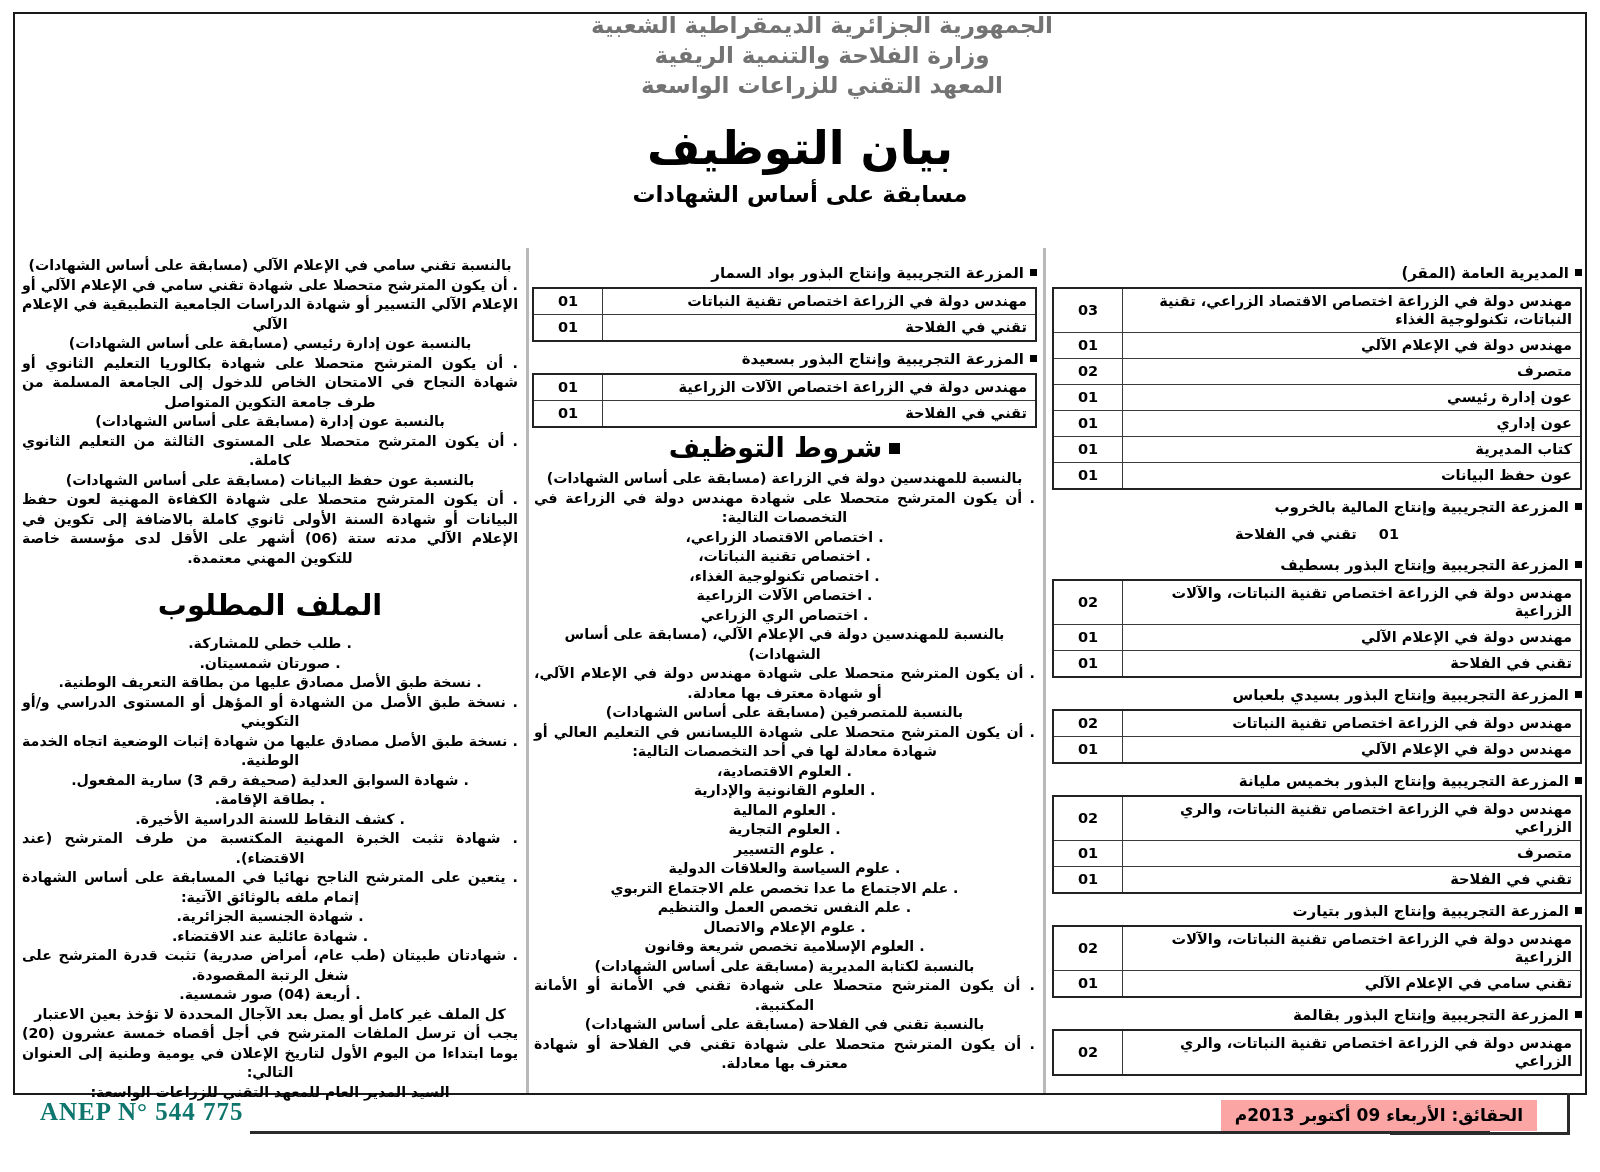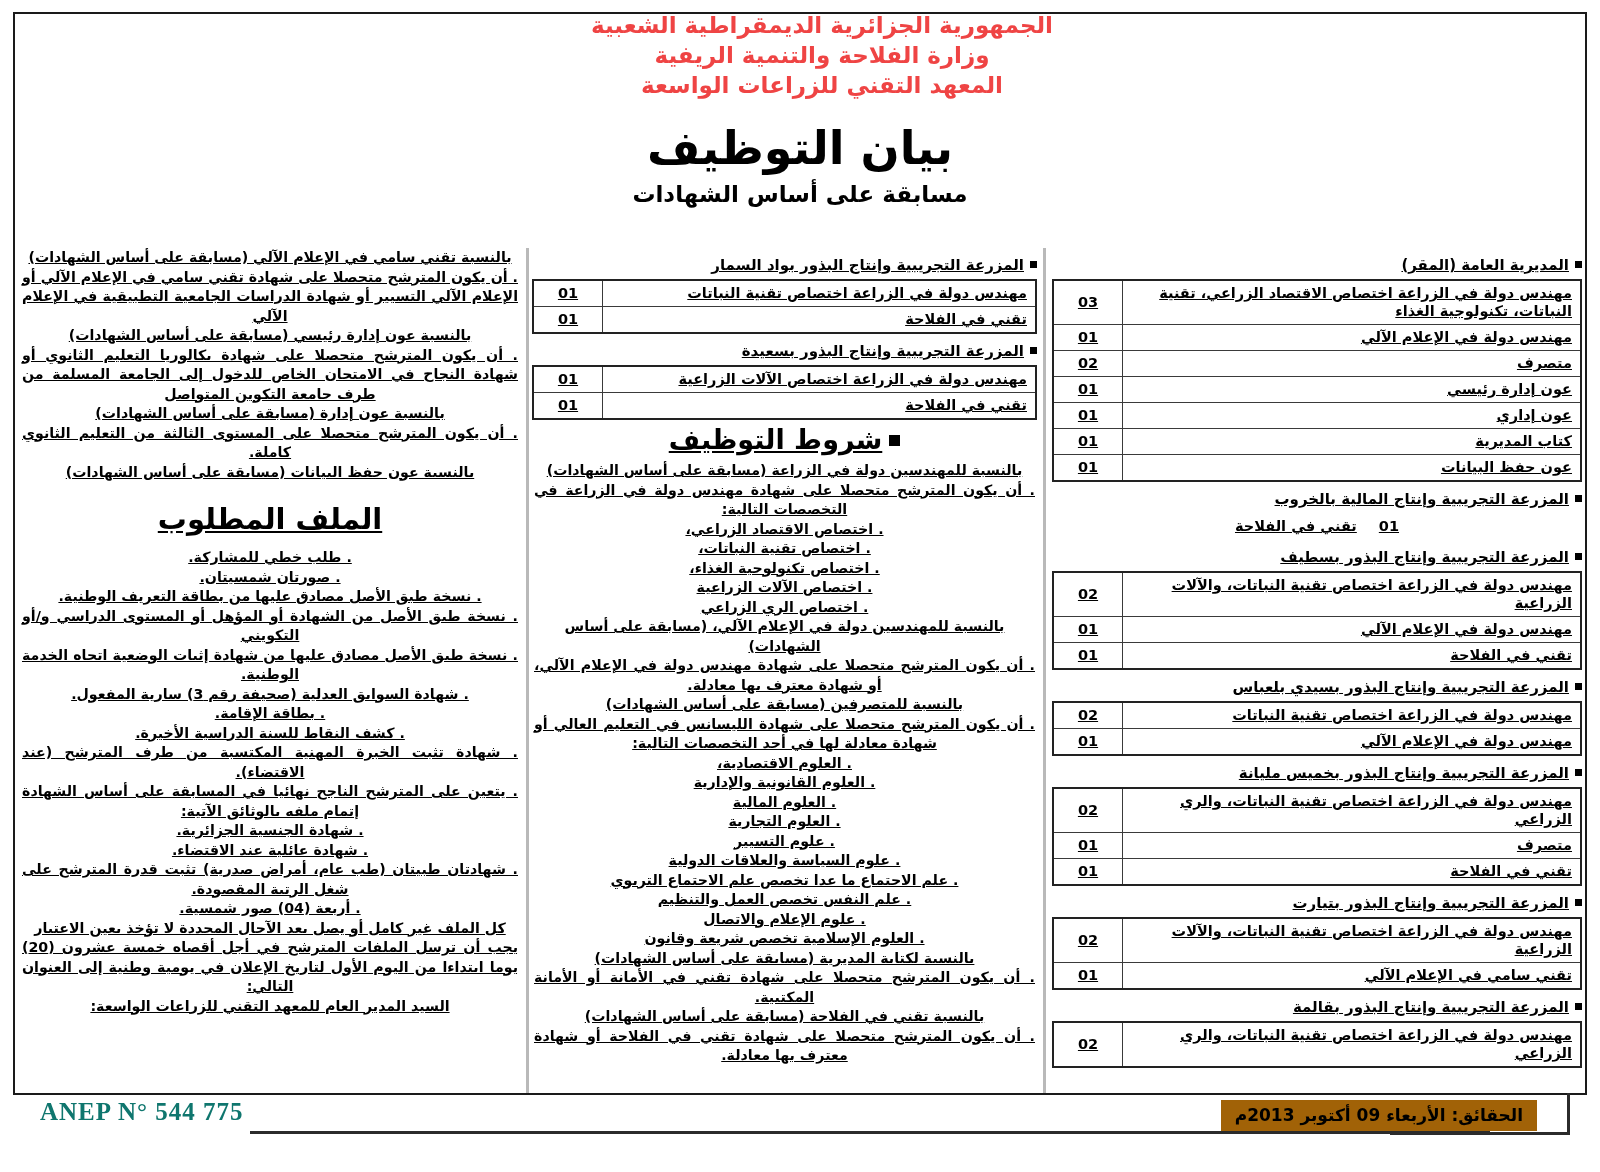--- a/index.html
+++ b/index.html
@@ -35,21 +35,21 @@
     position: absolute;
     left: 0; right: 0;
     top: 10px;
     text-align: center;
   }
   .hdr-line {
     font-weight: bold;
     font-size: 23px;
     line-height: 30px;
     letter-spacing: 0px;
-    color: #ef4444;
+    color: #737373;
     padding-left: 44px;
   }
   .big-title {
     font-weight: bold;
     font-size: 46px;
     line-height: 60px;
     margin-top: 18px;
     color: #000;
   }
   .sub-title {
@@ -63,24 +63,23 @@
   
   .cols {
     position: absolute;
     left: 18px;
     top: 248px;
     width: 1564px;
     height: 845px;
   }
   .col {
     position: absolute;
-    top: 0;
+    top: 8px;
     height: 845px;
     overflow: hidden;
-    text-decoration: underline;
   }
   .col-right { right: 0;   width: 530px; }
   .col-mid   { right: 545px; width: 505px; margin-left: 12px; }
   .col-left  { right: 1062px; width: 500px; }
 
   .divider {
     position: absolute;
     top: 0;
     width: 3px;
     height: 845px;
@@ -205,21 +204,21 @@
     left: 250px;
     top: 1131px;
     width: 1240px;
     height: 3px;
     background: #2b2b2b;
   }
   .footer-date {
     position: absolute;
     right: 63px;
     top: 1100px;
-    background: #a16207;
+    background: #fca5a5;
     padding: 4px 14px 5px 14px;
     font-weight: bold;
     font-size: 17px;
     line-height: 22px;
     color: #000;
     white-space: nowrap;
   }
   .footer-tick {
     position: absolute;
     right: 30px;
@@ -433,20 +432,21 @@
 
     <div class="col col-left">
       <div id="left-conditions">
           <div class="indent-head">بالنسبة تقني سامي في الإعلام الآلي (مسابقة على أساس الشهادات)</div>
           <div class="para">. أن يكون المترشح متحصلا على شهادة تقني سامي في الإعلام الآلي أو الإعلام الآلي التسيير أو شهادة الدراسات الجامعية التطبيقية في الإعلام الآلي</div>
           <div class="indent-head">بالنسبة عون إدارة رئيسي (مسابقة على أساس الشهادات)</div>
           <div class="para">. أن يكون المترشح متحصلا على شهادة بكالوريا التعليم الثانوي أو شهادة النجاح في الامتحان الخاص للدخول إلى الجامعة المسلمة من طرف جامعة التكوين المتواصل</div>
           <div class="indent-head">بالنسبة عون إدارة (مسابقة على أساس الشهادات)</div>
           <div class="para">. أن يكون المترشح متحصلا على المستوى الثالثة من التعليم الثانوي كاملة.</div>
           <div class="indent-head">بالنسبة عون حفظ البيانات (مسابقة على أساس الشهادات)</div>
+          <div class="para">. أن يكون المترشح متحصلا على شهادة الكفاءة المهنية لعون حفظ البيانات أو شهادة السنة الأولى ثانوي كاملة بالاضافة إلى تكوين في الإعلام الآلي مدته ستة (06) أشهر على الأقل لدى مؤسسة خاصة للتكوين المهني معتمدة.</div>
         </div>
 
       <div class="left-title">الملف المطلوب</div>
       <div id="left-file-items">
           <div class="para">. طلب خطي للمشاركة.</div>
           <div class="para">. صورتان شمسيتان.</div>
           <div class="para">. نسخة طبق الأصل مصادق عليها من بطاقة التعريف الوطنية.</div>
           <div class="para">. نسخة طبق الأصل من الشهادة أو المؤهل أو المستوى الدراسي و/أو التكويني</div>
           <div class="para">. نسخة طبق الأصل مصادق عليها من شهادة إثبات الوضعية اتجاه الخدمة الوطنية.</div>
           <div class="para">. شهادة السوابق العدلية (صحيفة رقم 3) سارية المفعول.</div>

